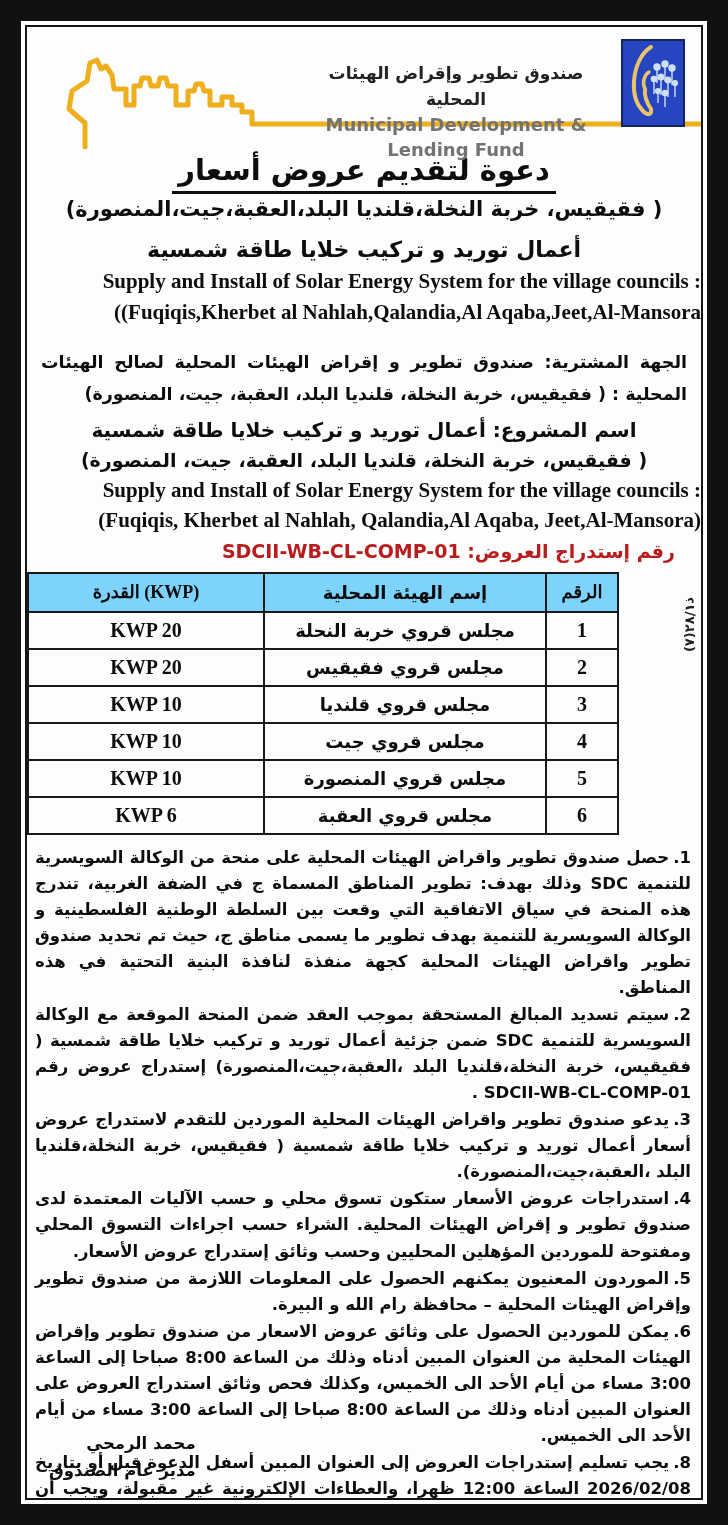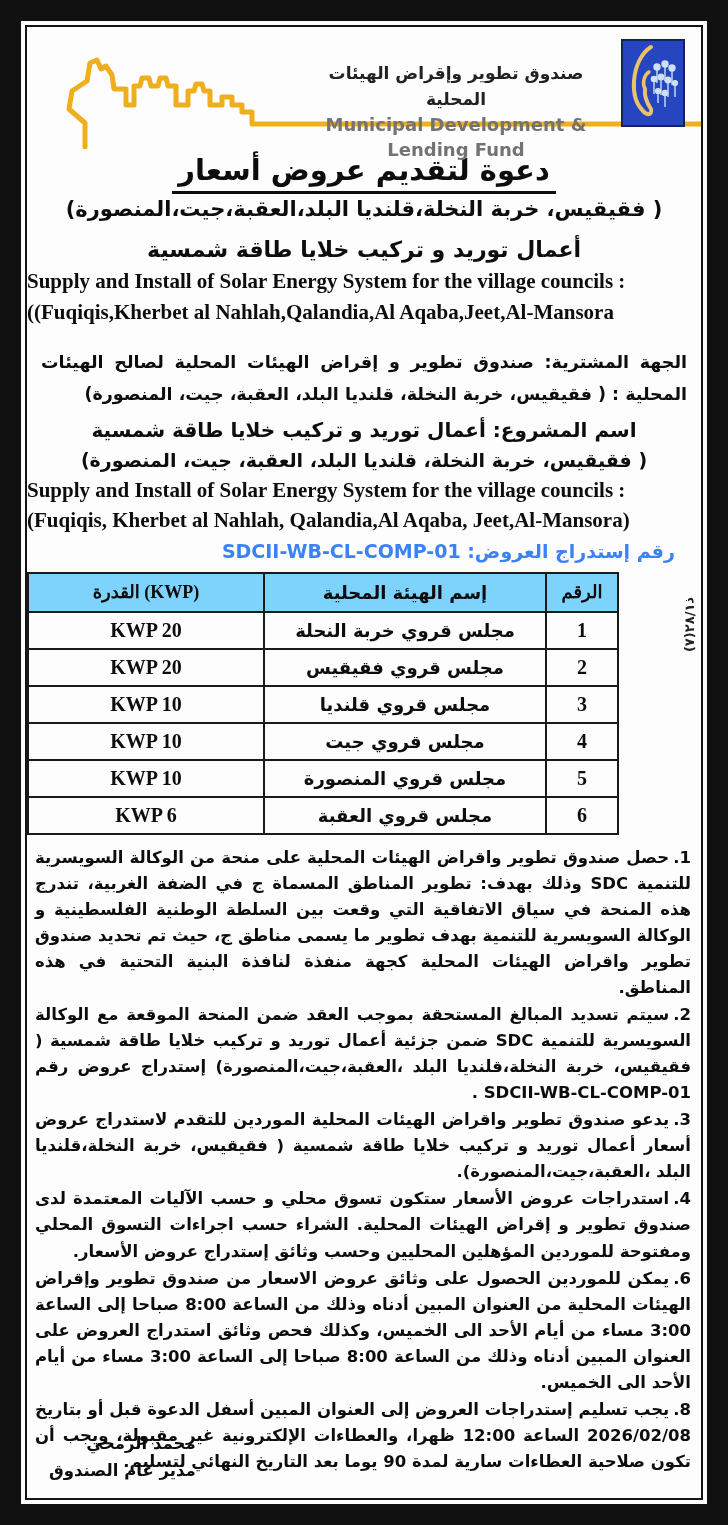--- a/index.html
+++ b/index.html
@@ -15,27 +15,27 @@
   .org-ar{font-size:17px;font-weight:700;line-height:1.5;}
   .org-en{font-size:18px;font-weight:700;line-height:1.4;color:#737373;}
   .fund-logo{position:absolute;right:16px;top:12px;width:64px;height:88px;}
   
   .title-wrap{text-align:center;margin-top:14px;}
   .title{display:inline-block;font-size:29px;font-weight:800;color:#0d0d0d;
          border-bottom:3px solid #0d0d0d;padding:0 6px 4px 6px;direction:rtl;}
   .c-ar{direction:rtl;text-align:center;font-weight:800;color:#0d0d0d;}
   .sub1{font-size:22px;margin-top:10px;line-height:1.45;}
   .sub2{font-size:21px;line-height:1.45;}
-  .en-line{font-family:"Liberation Serif",serif;font-weight:700;text-align:left;
+  .en-line{font-family:"Liberation Serif",serif;font-weight:700;text-align:right;
            font-size:21px;line-height:1.45;color:#0d0d0d;direction:ltr;}
   .para{direction:rtl;text-align:justify;font-weight:700;font-size:17.5px;line-height:1.8;
         padding:0 14px;margin-top:20px;color:#0d0d0d;}
   .cname1{font-size:20px;margin-top:4px;line-height:1.6;}
   .cname2{font-size:19px;line-height:1.5;}
-  .rfq{direction:rtl;text-align:right;font-weight:800;font-size:19px;padding:4px 26px 0 0;color:#3b82f6;}
+  .rfq{direction:rtl;text-align:right;font-weight:800;font-size:19px;padding:4px 26px 0 0;color:#b91c1c;}
   
   table.qty{border-collapse:collapse;direction:rtl;margin:10px 0 0 0;margin-right:72px;}
   table.qty td,table.qty th{border:2px solid #1a1a1a;padding:0 6px;height:35px;
         font-weight:700;color:#0d0d0d;vertical-align:middle;}
   table.qty th{background:#7dd3fc;font-size:18px;height:37px;}
   .col-num{width:58px;text-align:center;font-family:"Liberation Serif",serif;font-size:20px;}
   .col-name{width:268px;text-align:center;font-size:18px;}
   .col-kwp{width:222px;text-align:center;font-family:"Liberation Serif",serif;font-size:20px;direction:ltr;}
   .side-ref{position:absolute;right:4px;top:570px;font-size:13px;font-weight:700;color:#222;
             writing-mode:vertical-rl;transform:rotate(180deg);letter-spacing:1px;direction:rtl;}
@@ -159,20 +159,23 @@
     <div class="cond">
       <span class="num">2.</span><span>سيتم تسديد المبالغ المستحقة بموجب العقد ضمن المنحة الموقعة مع الوكالة السويسرية للتنمية SDC  ضمن جزئية أعمال توريد و تركيب خلايا طاقة شمسية ( فقيقيس، خربة النخلة،قلنديا البلد ،العقبة،جيت،المنصورة) إستدراج عروض رقم SDCII-WB-CL-COMP-01 .</span>
     </div>
     <div class="cond">
       <span class="num">3.</span><span>يدعو صندوق تطوير واقراض الهيئات المحلية الموردين للتقدم لاستدراج عروض أسعار أعمال توريد و تركيب خلايا طاقة شمسية ( فقيقيس، خربة النخلة،قلنديا البلد ،العقبة،جيت،المنصورة).</span>
     </div>
     <div class="cond">
       <span class="num">4.</span><span>استدراجات عروض الأسعار ستكون تسوق محلي و حسب الآليات المعتمدة لدى صندوق تطوير و إقراض الهيئات المحلية. الشراء حسب اجراءات التسوق المحلي ومفتوحة للموردين المؤهلين المحليين وحسب وثائق إستدراج عروض الأسعار.</span>
     </div>
     <div class="cond">
+      <span class="num">5.</span><span>الموردون المعنيون يمكنهم الحصول على المعلومات اللازمة من صندوق تطوير وإقراض الهيئات المحلية – محافظة رام الله و البيرة.</span>
+    </div>
+    <div class="cond">
       <span class="num">6.</span><span>يمكن للموردين الحصول على وثائق عروض الاسعار من صندوق تطوير وإقراض الهيئات المحلية من العنوان المبين أدناه وذلك من الساعة  8:00 صباحا إلى الساعة 3:00 مساء  من أيام الأحد الى الخميس، وكذلك فحص وثائق استدراج العروض على العنوان المبين أدناه وذلك من الساعة 8:00 صباحا إلى الساعة 3:00 مساء من أيام الأحد الى الخميس.</span>
     </div>
     <div class="cond">
       <span class="num">8.</span><span>يجب تسليم إستدراجات العروض إلى العنوان المبين أسفل الدعوة قبل أو بتاريخ  2026/02/08 الساعة 12:00 ظهرا، والعطاءات الإلكترونية غير مقبولة، ويجب أن تكون صلاحية العطاءات سارية لمدة 90 يوما بعد التاريخ النهائي لتسليم.</span>
     </div>
 
   </div>
 
   <div class="signature">
     <div>محمد الرمحي</div>

